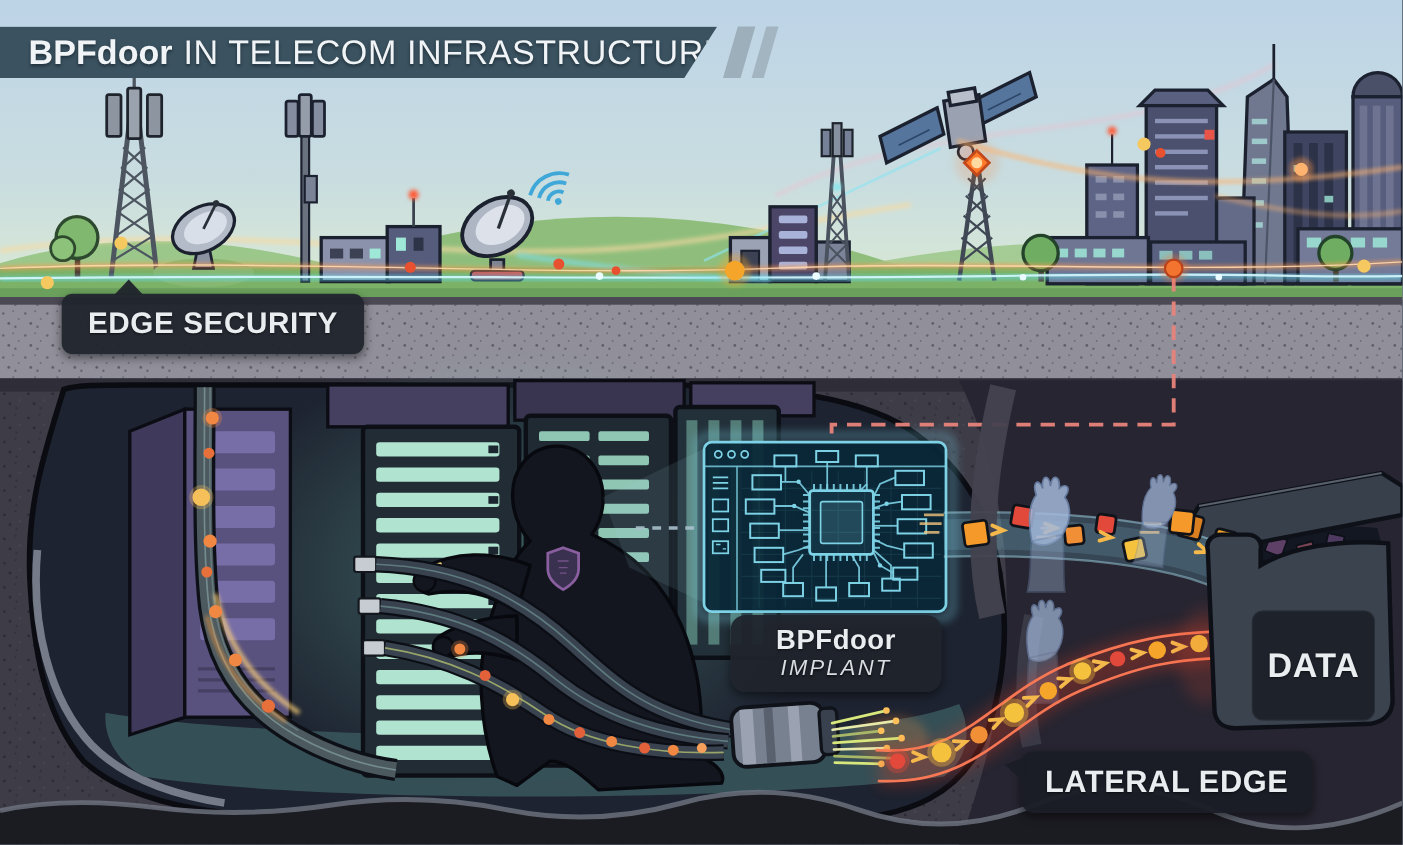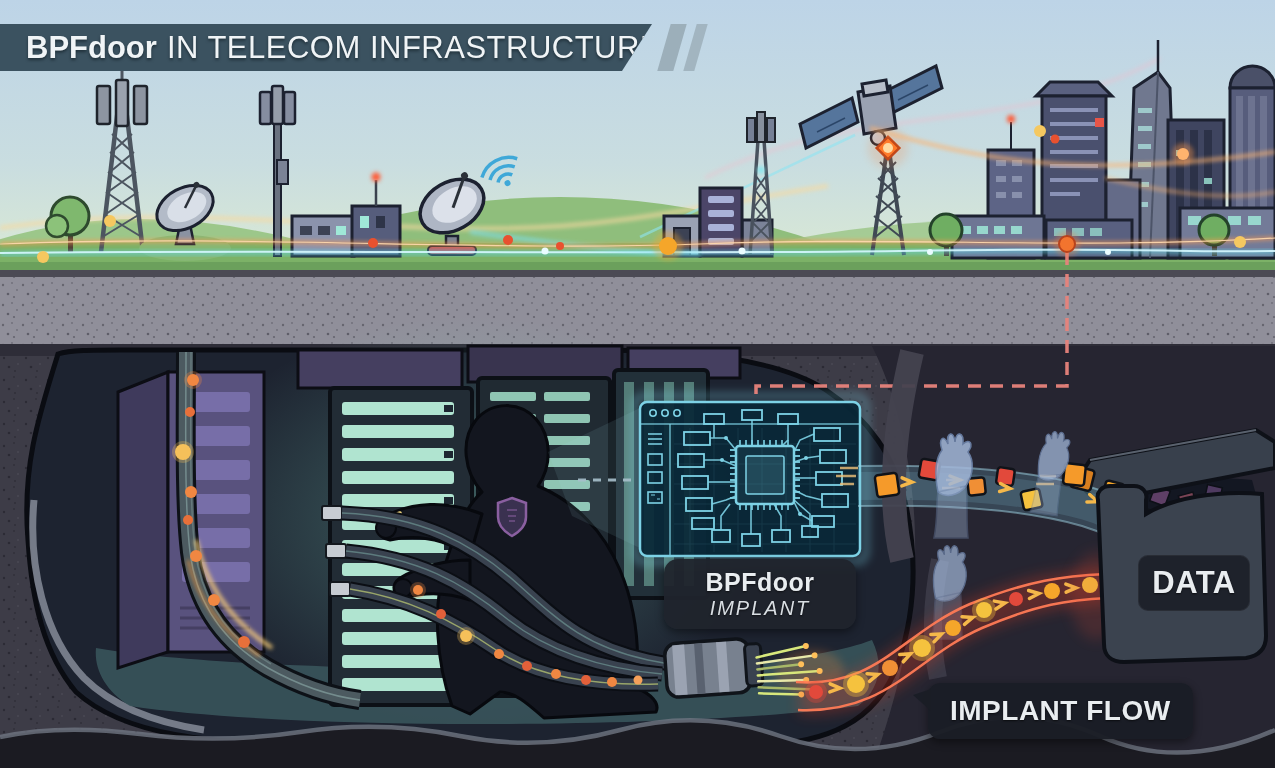--- a/index.html
+++ b/index.html
@@ -24,21 +24,21 @@
     border-left:13px solid transparent;border-right:13px solid transparent;
     border-bottom:14px solid rgba(32,36,44,.95);}
   .implant-badge{left:664px;top:559px;width:168px;padding:9px 12px;text-align:center;
     border-radius:14px;}
   .implant-badge .l1{font-size:25px;font-weight:700;}
   .implant-badge .l2{font-size:20px;font-weight:400;letter-spacing:2px;color:#d9dee3;font-style:italic;}
   .menshen-badge{left:470px;top:603px;padding:7px 18px;font-size:26px;
     background:rgba(16,18,26,.88);border:3px solid #d96a58;color:#ef9184;
     text-shadow:0 0 10px rgba(240,90,60,.55);
     box-shadow:0 0 0 3px rgba(8,10,16,.6),0 0 16px rgba(240,90,60,.35);}
-  .data-badge{left:1138px;top:555px;width:112px;height:56px;background:#1e222b;
+  .data-badge{left:1138px;top:555px;width:112px;height:100px;background:#1e222b;
     display:flex;align-items:center;justify-content:center;font-size:31px;
     box-shadow:inset 0 0 0 1px rgba(255,255,255,.05);}
   .lateral-badge{left:928px;top:683px;padding:12px 22px;font-size:28px;
     background:rgba(26,29,37,.96);border-radius:12px;}
   .lateral-badge::before{content:"";position:absolute;left:-15px;top:6px;
     border-top:6px solid transparent;border-bottom:16px solid transparent;
     border-right:18px solid rgba(26,29,37,.96);}
 </style>
 </head>
 <body>
@@ -687,23 +687,24 @@
   <path d="M1098,500 C1096,492 1102,486 1110,486 L1134,486 C1142,486 1148,492 1146,500 L1146,514 C1172,498 1218,490 1262,494 L1266,636 C1266,650 1258,656 1246,658 L1124,662 C1112,662 1104,656 1104,644 Z" fill="#3b434f" stroke="#0d1017" stroke-width="4"></path>
 </g>
 </svg>
 
 <div class="banner">
   <span class="brand">BPFdoor</span><span class="rest">IN TELECOM INFRASTRUCTURE</span>
 </div>
 <div class="slash s1"></div>
 <div class="slash s2"></div>
 
+<div class="badge edge-badge">EDGE SECURITY</div>
 
 <div class="badge implant-badge">
   <div class="l1">BPFdoor</div>
   <div class="l2">IMPLANT</div>
 </div>
 
 
 <div class="badge data-badge">DATA</div>
 
-<div class="badge lateral-badge">IMPLANT FLOW</div>
+<div class="badge lateral-badge">LATERAL EDGE</div>
 </div>
 
 </body></html>

